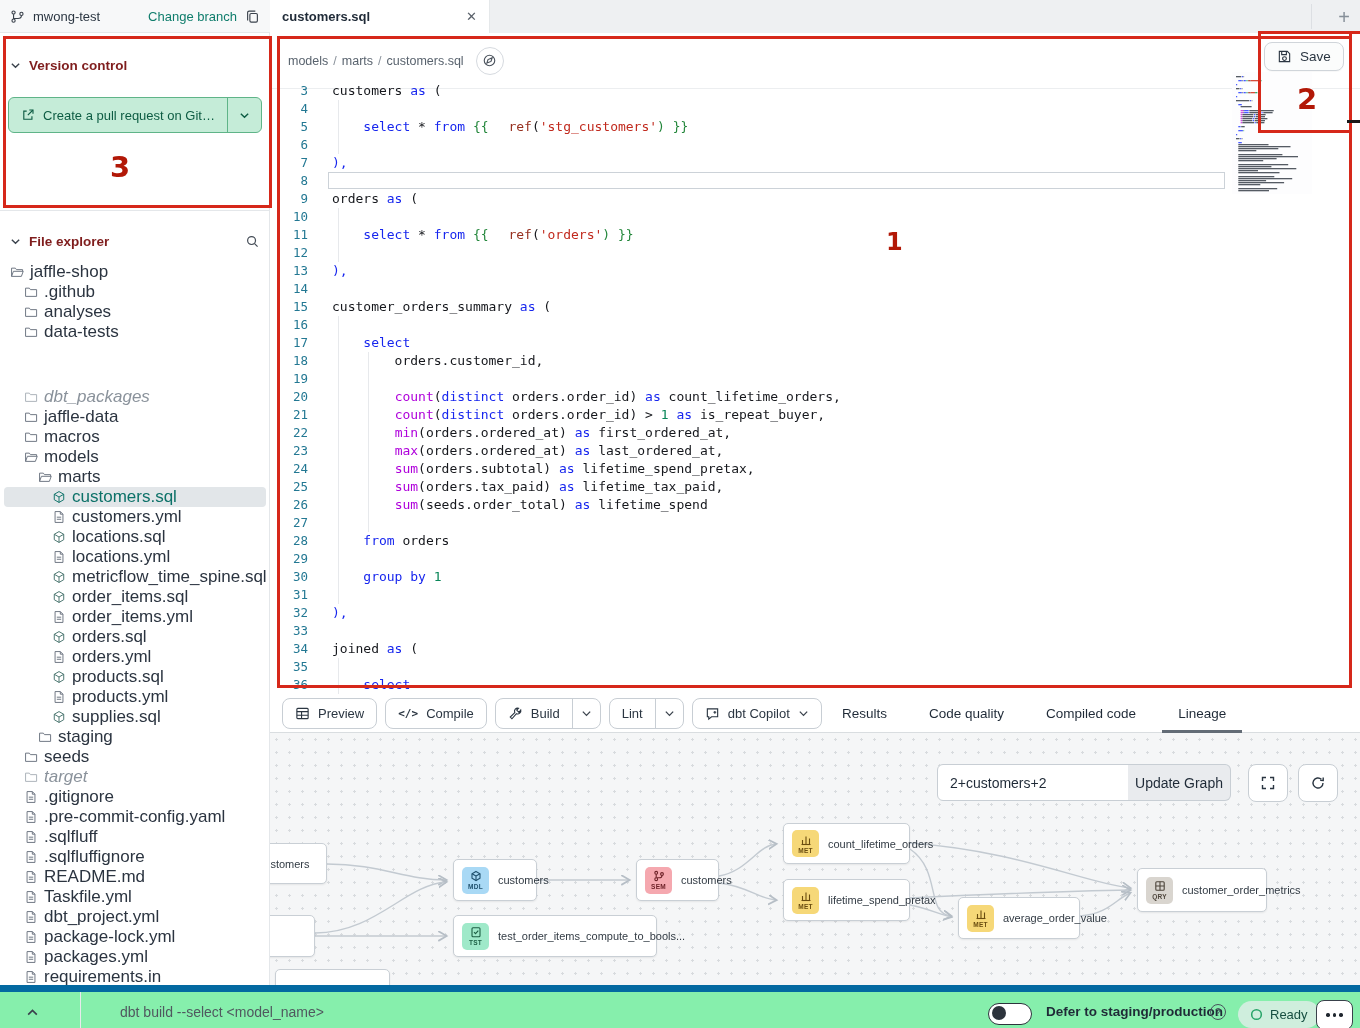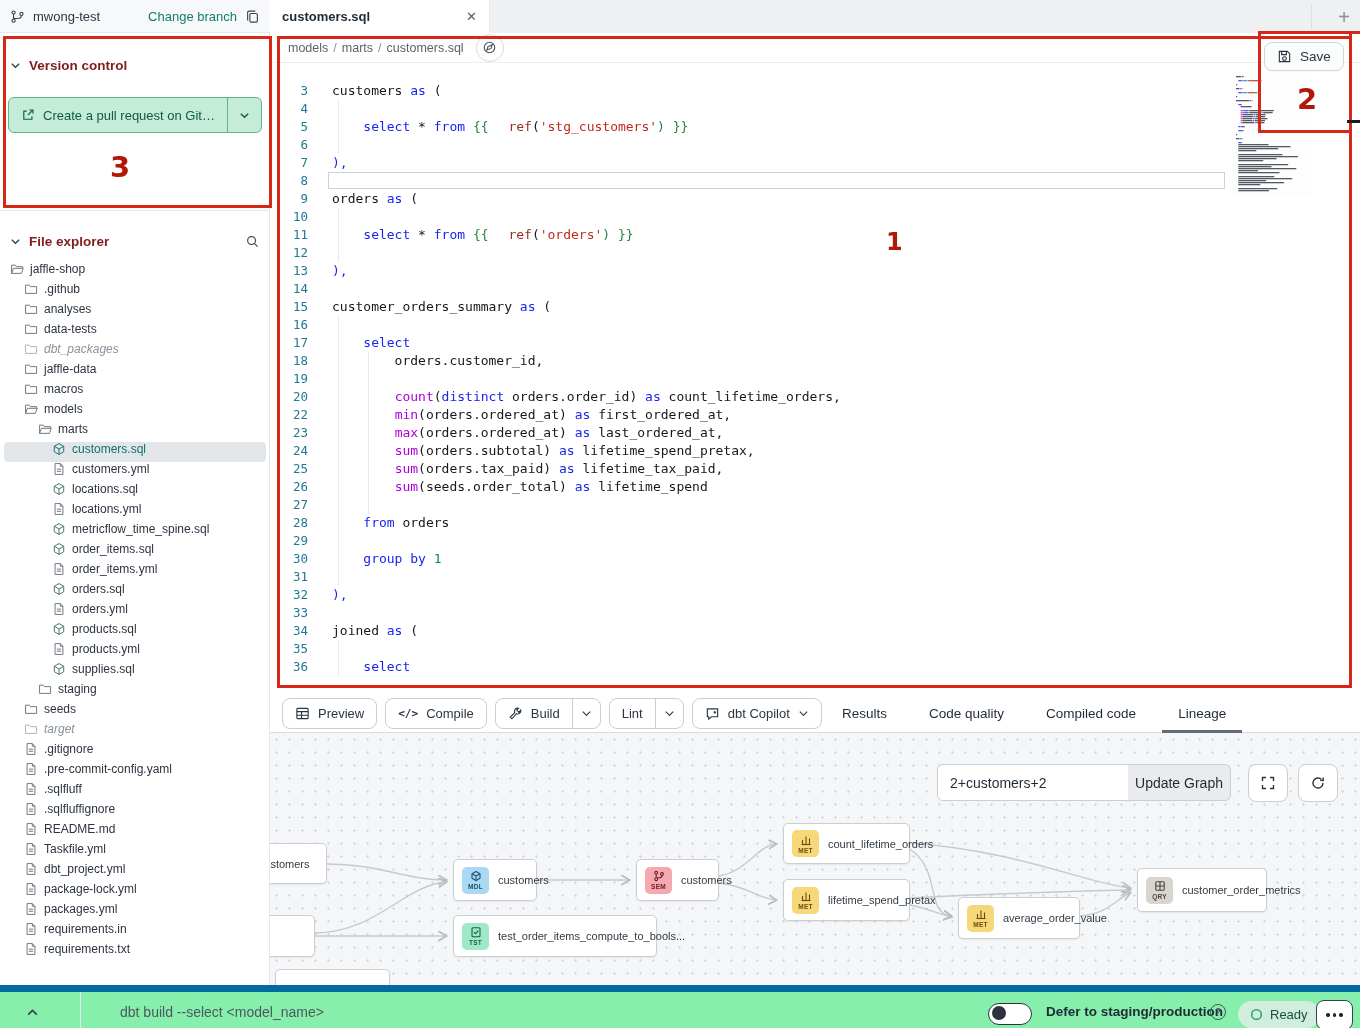--- a/index.html
+++ b/index.html
@@ -30,32 +30,32 @@
   .vc { position:absolute; left:0; top:12px; width:270px; }
   .pr-btn { position:absolute; left:8px; top:52px; width:254px; height:36px; display:flex;
             background:#c5ecd8; border:1px solid #5fb488; border-radius:6px; overflow:hidden; cursor:pointer; }
   .pr-main { flex:1; display:flex; align-items:center; gap:8px; padding:0 12px; color:#0d5c43; font-size:13px;
              white-space:nowrap; overflow:hidden; }
   .pr-main .lbl { overflow:hidden; text-overflow:ellipsis; }
   .pr-caret { width:34px; border-left:1px solid #5fb488; display:flex; align-items:center; justify-content:center; }
   .side-divider { position:absolute; left:0; top:177px; width:270px; height:1px; background:#e4e7ea; }
   .fe { position:absolute; left:0; top:188px; width:270px; }
   #file-tree { position:absolute; left:0; top:229px; width:270px; }
-  .trow { height:20px; display:flex; gap:6px; font-size:12px; color:#2b3440;
+  .trow { height:20px; display:flex; align-items:center; gap:6px; font-size:17px; color:#2b3440;
           cursor:pointer; border-radius:4px; margin:0 4px; }
   .trow svg { flex:none; color:#6b7480; }
   .trow.model svg { color:#47736c; }
   .trow.muted { color:#8a929b; font-style:italic; }
   .trow.muted svg { color:#aab1b8; }
   .trow.selected { background:#e2e6e9; color:#0c7168; }
   .trow.selected svg { color:#0c7168; }
 
   
   .editor { position:absolute; left:270px; top:33px; width:1090px; height:664px; background:#fff; }
-  .crumbbar { position:absolute; left:0; top:0; width:1090px; height:30px; border-bottom:1px solid #eceef0;
+  .crumbbar { position:absolute; left:0; top:0; width:1090px; height:56px; border-bottom:1px solid #eceef0;
               display:flex; align-items:center; padding:0 18px; gap:12px; background:#fff; }
   .crumb { font-size:12.5px; color:#59636e; }
   .crumb .sep { margin:0 5px; color:#8a929b; }
   .lens-btn { width:28px; height:28px; border:1px solid #d6dadf; border-radius:50%; display:flex;
               align-items:center; justify-content:center; cursor:pointer; color:#4a525c; background:#fff; }
   .save-btn { position:absolute; right:16px; top:9px; width:80px; height:29px; border:1px solid #d0d5da;
               border-radius:8px; background:#fbfcfc; display:flex; align-items:center; justify-content:center;
               gap:8px; font-size:13.5px; color:#2b3642; cursor:pointer; box-shadow:0 1px 1px rgba(0,0,0,.03); }
   #code { position:absolute; left:0; top:44px; width:1090px; height:620px; overflow:hidden; }
   .cr { position:relative; height:18px; display:flex; }
@@ -225,21 +225,21 @@
           <span>analyses</span>
         </div>
         <div class="trow" style="padding-left: 20px;">
           <span style="display: flex;">
             <svg width="14" height="14" viewBox="0 0 16 16" fill="none" stroke="currentColor" stroke-width="1.1">
               <path d="M1.8 13V3.6h4.3l1.3 1.7h7V13z"></path>
             </svg>
           </span>
           <span>data-tests</span>
         </div>
-        <div class="trow muted" style="padding-left: 20px;">
+        <div class="trow muted" style="padding-left: 20px; margin-top: 45px;">
           <span style="display: flex;">
             <svg width="14" height="14" viewBox="0 0 16 16" fill="none" stroke="currentColor" stroke-width="1.1">
               <path d="M1.8 13V3.6h4.3l1.3 1.7h7V13z"></path>
             </svg>
           </span>
           <span>dbt_packages</span>
         </div>
         <div class="trow" style="padding-left: 20px;">
           <span style="display: flex;">
             <svg width="14" height="14" viewBox="0 0 16 16" fill="none" stroke="currentColor" stroke-width="1.1">
@@ -628,20 +628,26 @@
           <div class="gd" style="left: 68px;"></div>
           <div class="gd" style="left: 98px;"></div>
           <span class="ln">19</span>
           <span class="ct"></span>
         </div>
         <div class="cr">
           <div class="gd" style="left: 68px;"></div>
           <div class="gd" style="left: 98px;"></div>
           <span class="ln">20</span>
           <span class="ct"><span>        </span><span class="tk-f">count</span><span>(</span><span class="tk-k">distinct</span><span> orders.order_id) </span><span class="tk-k">as</span><span> count_lifetime_orders,</span></span>
+        </div>
+        <div class="cr">
+          <div class="gd" style="left: 68px;"></div>
+          <div class="gd" style="left: 98px;"></div>
+          <span class="ln">21</span>
+          <span class="ct"><span>        </span><span class="tk-f">count</span><span>(</span><span class="tk-k">distinct</span><span> orders.order_id) &gt; </span><span class="tk-n">1</span><span> </span><span class="tk-k">as</span><span> is_repeat_buyer,</span></span>
         </div>
         <div class="cr">
           <div class="gd" style="left: 68px;"></div>
           <div class="gd" style="left: 98px;"></div>
           <span class="ln">22</span>
           <span class="ct"><span>        </span><span class="tk-f">min</span><span>(orders.ordered_at) </span><span class="tk-k">as</span><span> first_ordered_at,</span></span>
         </div>
         <div class="cr">
           <div class="gd" style="left: 68px;"></div>
           <div class="gd" style="left: 98px;"></div>

